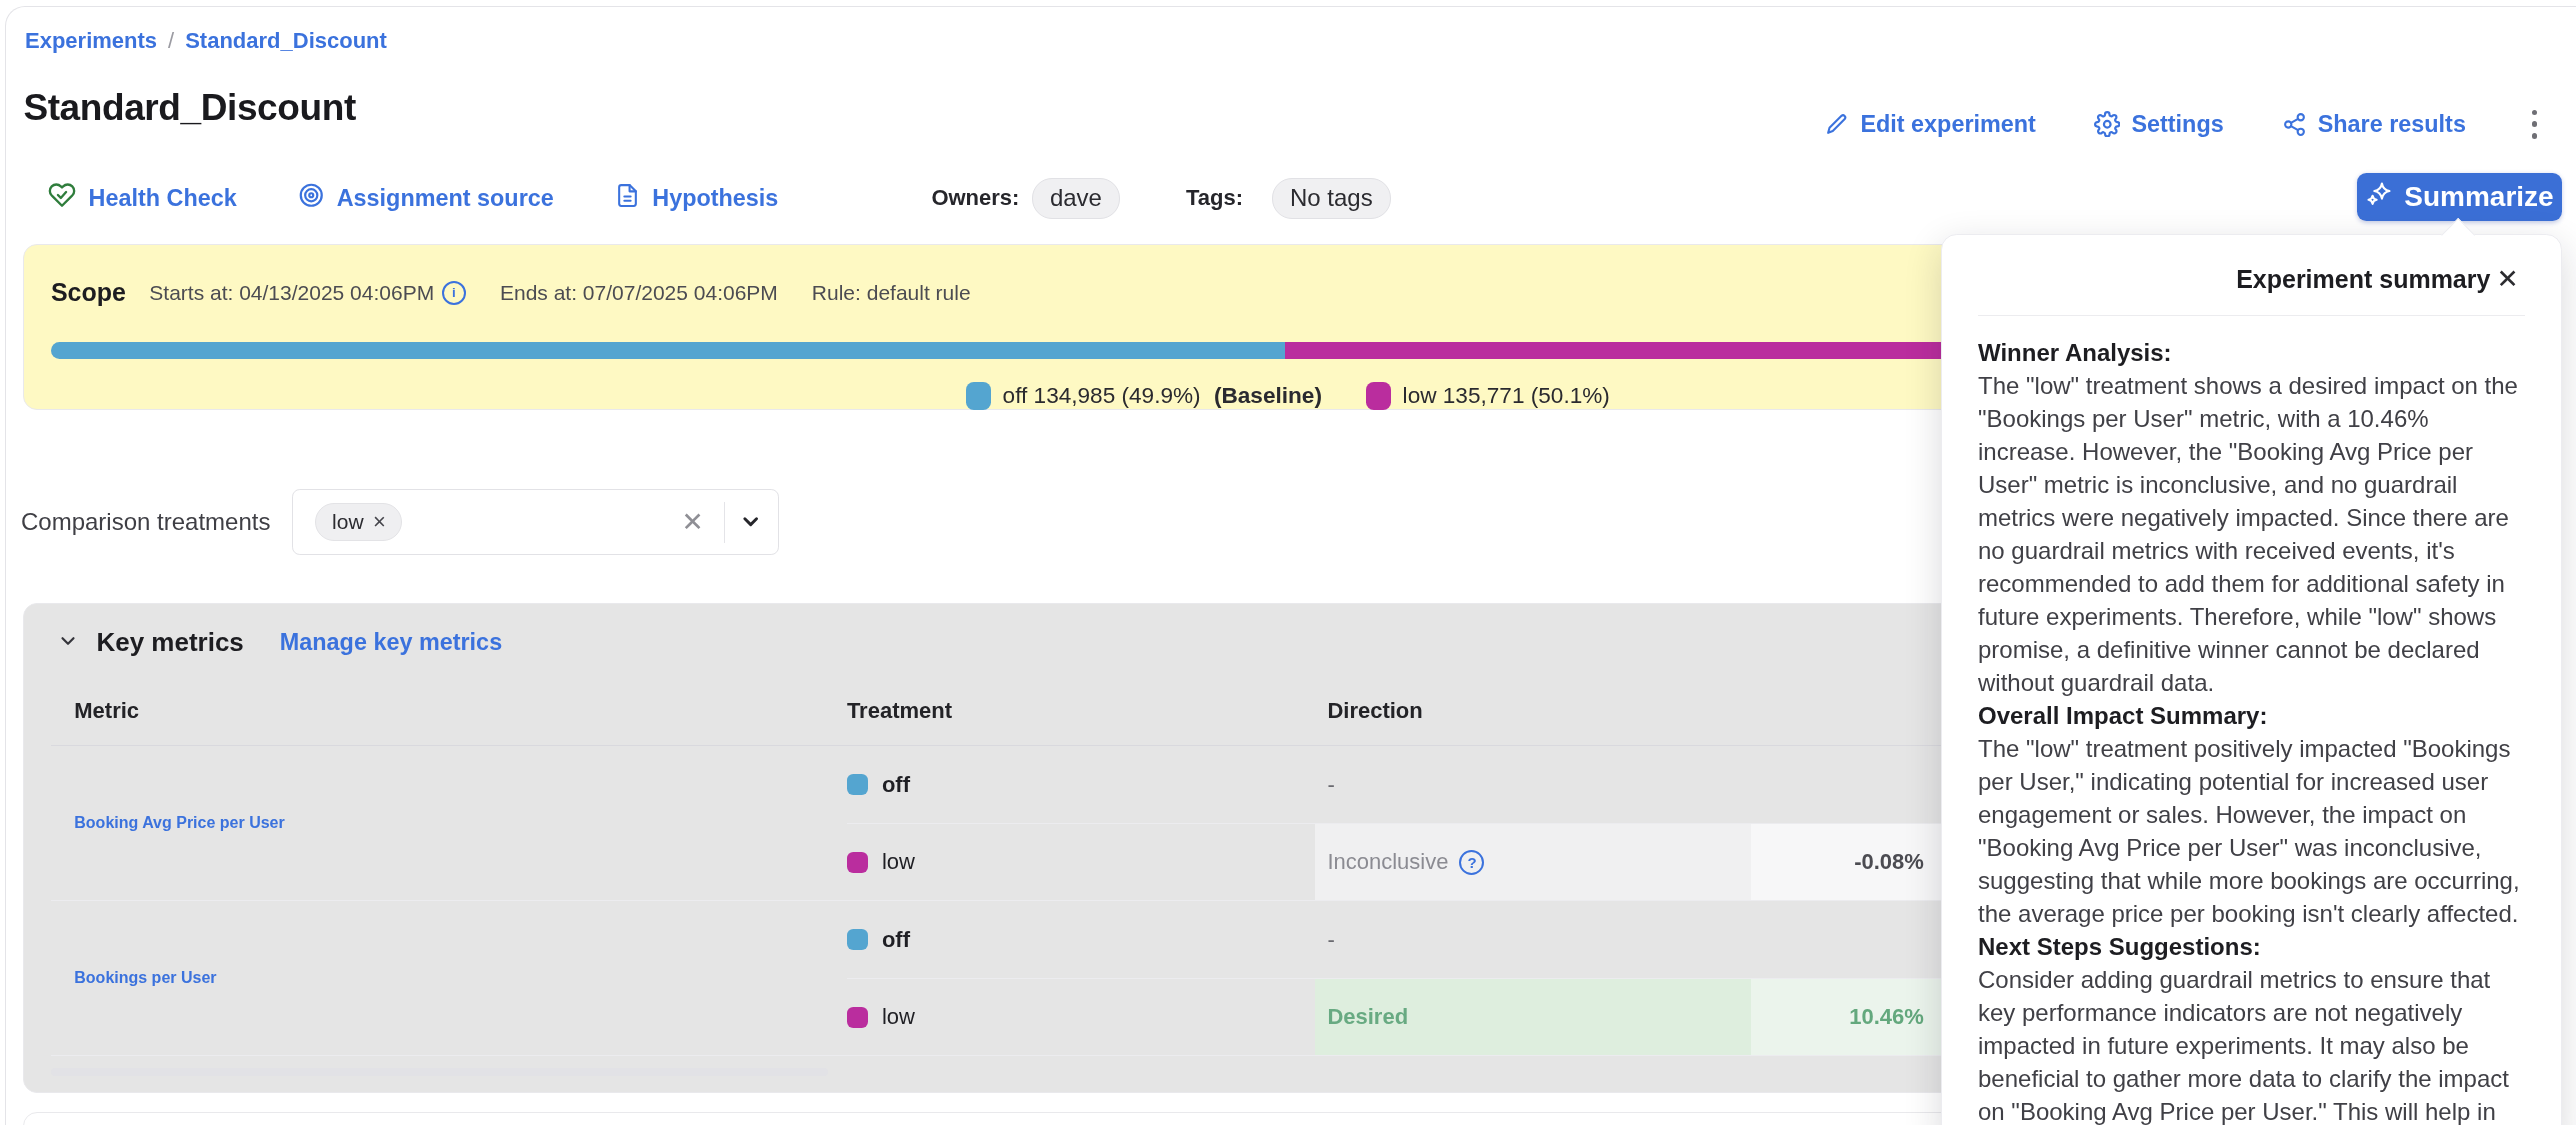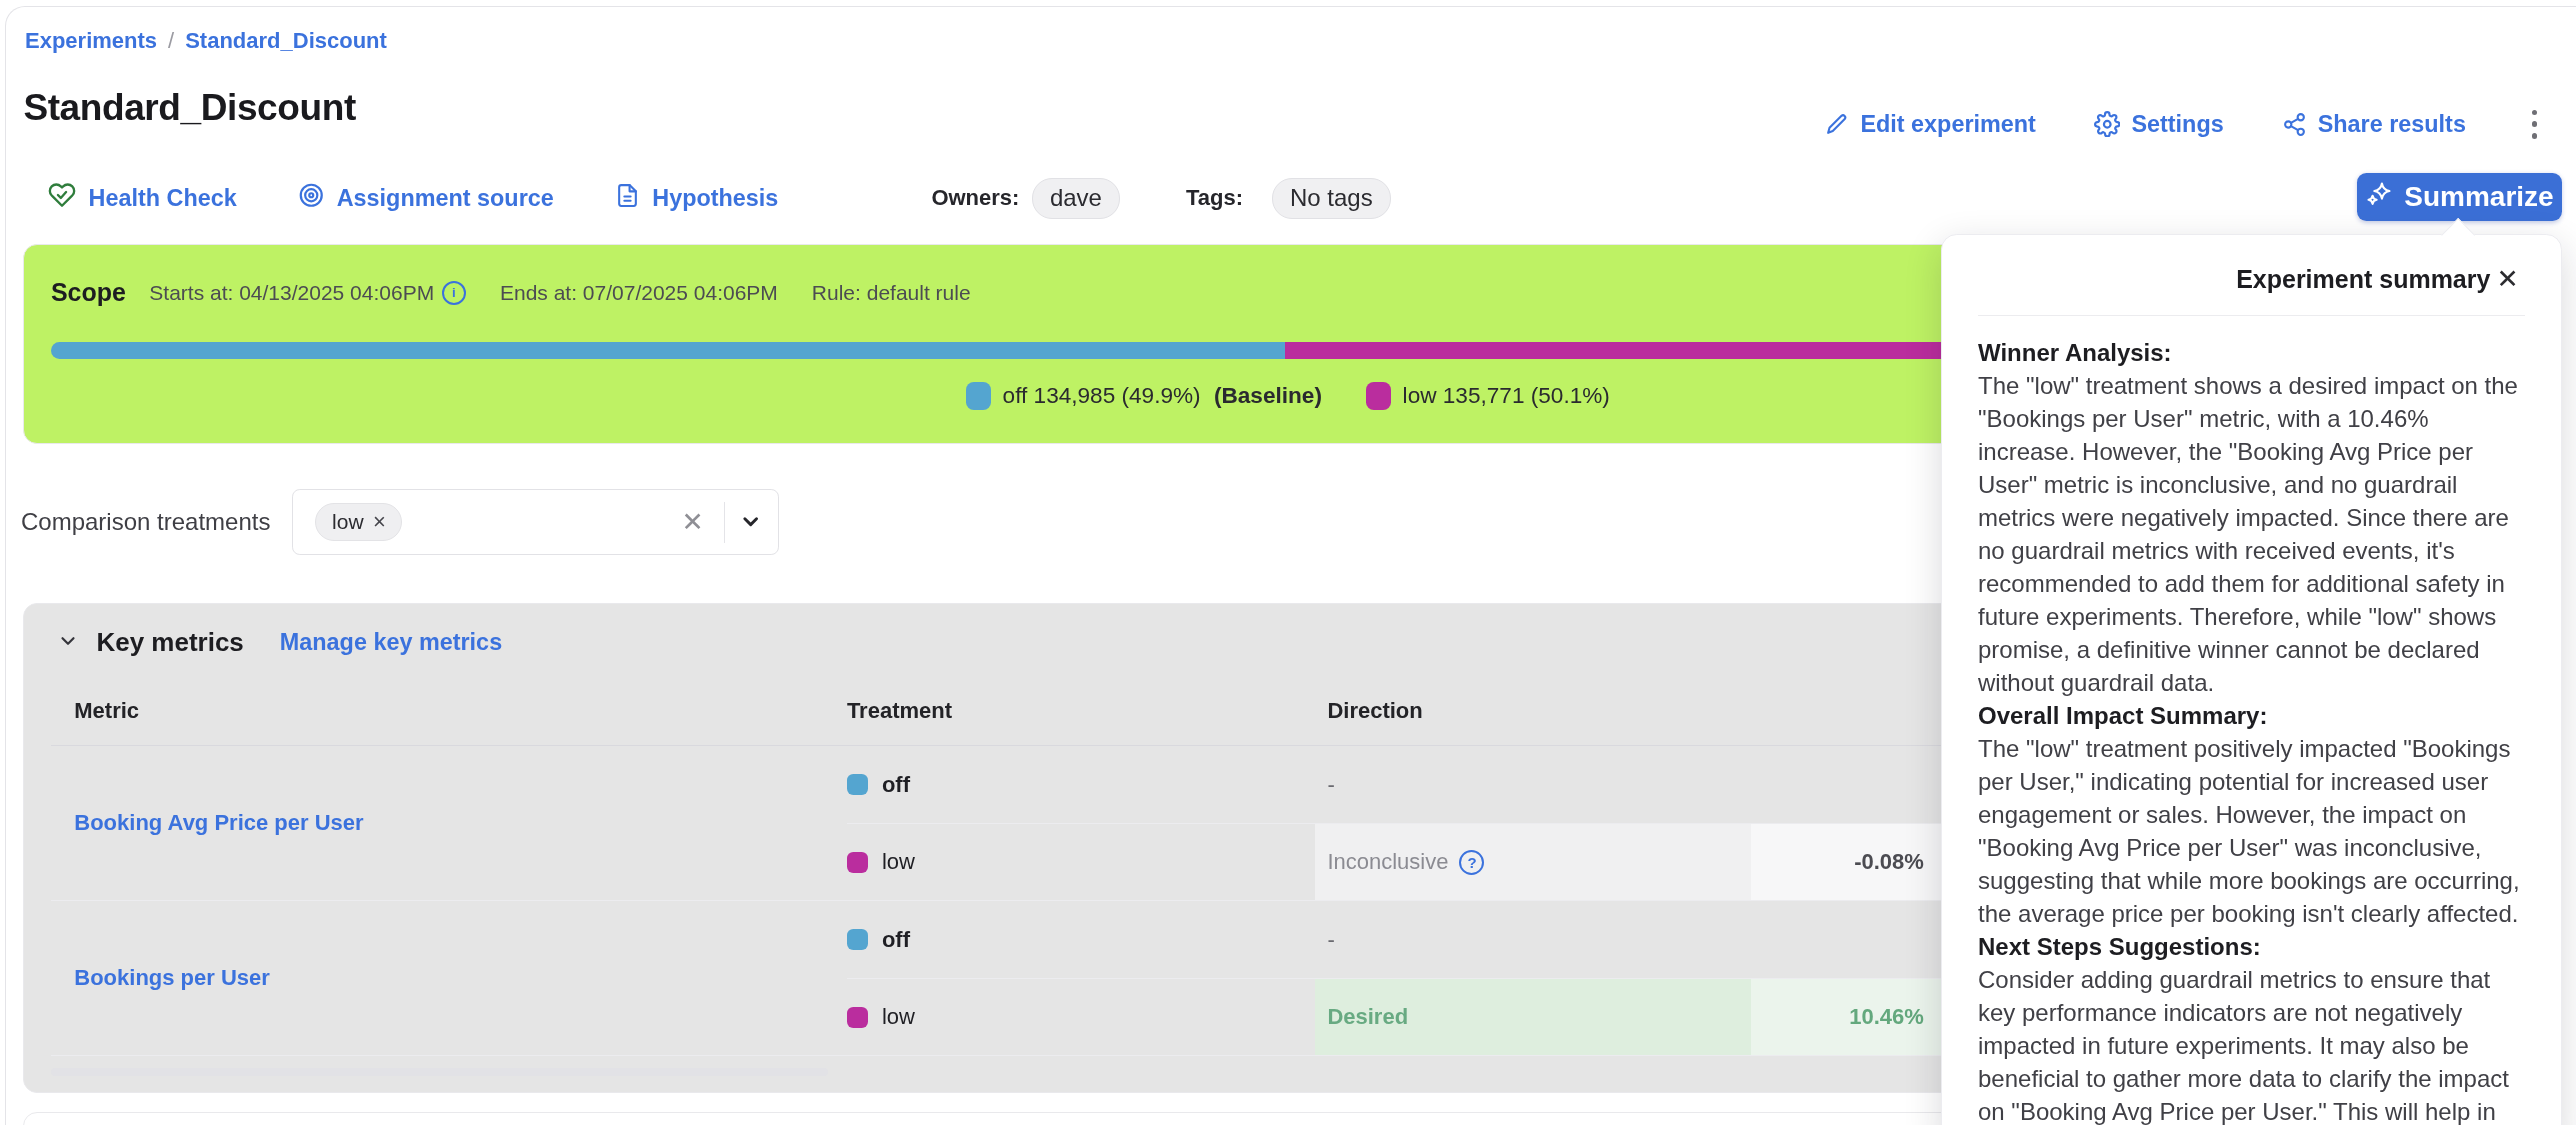--- a/index.html
+++ b/index.html
@@ -25,21 +25,21 @@
   .meta-label{font-size:22px;font-weight:700;color:#26262b;}
   .pill{background:#f0f0f2;border:1.6px solid #e1e1e5;border-radius:20px;padding:5.5px 17px;font-size:24px;color:#2b2b30;}
   .owners-block{display:flex;align-items:center;gap:12.5px;margin-left:92px;}
   .tags-block{display:flex;align-items:center;gap:29px;margin-left:66px;}
 
   .summarize-btn{position:absolute;left:2357px;top:173px;width:205px;height:48px;background:#3b6fd6;border-radius:9.4px;
       display:flex;align-items:center;justify-content:center;gap:11px;color:#fff;font-size:28px;font-weight:700;cursor:pointer;
       box-shadow:0 1.6px 4.7px rgba(30,60,160,.25);}
 
   
-  .scope-card{position:absolute;left:23.4px;top:244px;width:2529px;height:200px;background:#bef264;
+  .scope-card{position:absolute;left:23.4px;top:244px;width:2529px;height:166px;background:#fef9c3;
       border:1.6px solid #e9e9ec;border-radius:14px;box-sizing:border-box;}
   .scope-head{position:absolute;left:26.5px;top:33px;display:flex;align-items:center;}
   .scope-title{font-size:25px;font-weight:700;color:#1d1d21;}
   .scope-field{font-size:21px;color:#4c4c52;margin-left:20px;display:flex;align-items:center;gap:7.8px;}
   .scope-field.first{margin-left:23.4px;}
   .scope-field.gap{margin-left:34px;}
   .alloc-bar{position:absolute;left:26.5px;right:26.5px;top:97px;height:17px;border-radius:8.6px;overflow:hidden;display:flex;}
   .alloc-off{background:#54a5d0;width:49.9%;}
   .alloc-low{background:#ba2d9e;flex:1;}
   .legend{position:absolute;left:0;right:0;top:137px;display:flex;justify-content:center;gap:44px;}
@@ -67,21 +67,21 @@
   .manage-link{font-size:23.4px;font-weight:600;color:#3b72dd;cursor:pointer;margin-left:19px;}
 
   .metrics-table{position:absolute;left:26.5px;top:73px;width:1891px;}
   .t-header{display:grid;grid-template-columns:796px 468px 436px 190px;height:68px;align-items:center;
       border-bottom:1.6px solid #d9d9de;font-size:22px;font-weight:700;color:#232327;}
   .t-header .c-metric{padding-left:23.4px;}
   .t-header .c-direction{padding-left:12.5px;}
   .t-group{display:grid;grid-template-columns:796px 468px 436px 190px;grid-auto-rows:77px;border-bottom:1.6px solid #ececef;}
   .cell{display:flex;align-items:center;}
   .metric-cell{grid-row:1/3;padding-left:23.4px;}
-  .metric-link{font-size:22px;font-weight:600;color:#3b72dd;cursor:pointer;}
+  .metric-link{font-size:16px;font-weight:600;color:#3b72dd;cursor:pointer;}
   .treat-cell{gap:14px;}
   .row2{border-top:1.6px solid #ececef;}
   .swatch{width:21px;height:21px;border-radius:6.2px;}
   .sw-off{background:#54a5d0;}
   .sw-low{background:#ba2d9e;}
   .treat-name{font-size:22px;color:#1f1f24;}
   .treat-name.bold{font-weight:700;}
   .dir-cell{padding-left:12.5px;font-size:22px;color:#6a6a70;gap:11px;box-sizing:border-box;}
   .dir-inconclusive{background:#f0f0f1;color:#8b8b92;}
   .dir-desired{background:#deeede;color:#68aa82;font-weight:700;}

